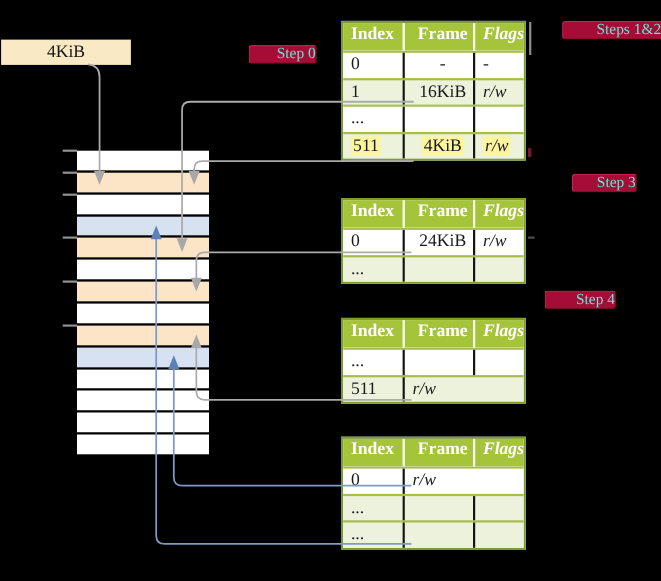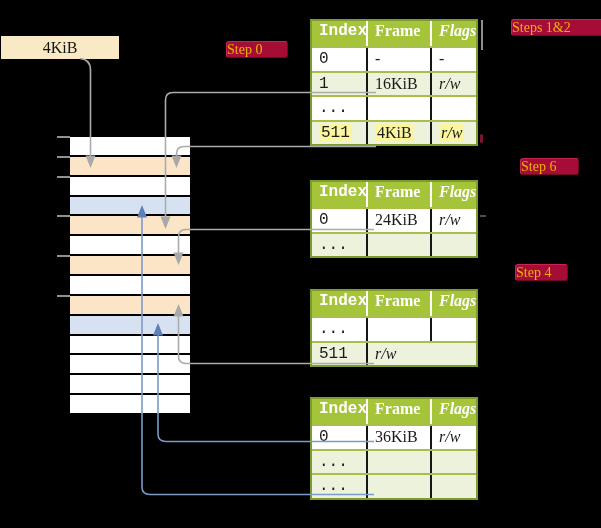--- a/index.html
+++ b/index.html
@@ -6,27 +6,27 @@
   #page{position:relative;width:601px;height:528px;background:#000;overflow:hidden;
         font-family:"Liberation Serif","DejaVu Serif",serif;}
 
   
   #box-4kib{position:absolute;left:1px;top:36px;width:118px;height:23px;
     background:#FAE9C5;color:#151515;text-align:center;
     font-size:16px;line-height:23px;}
 
   
   .badge{position:absolute;height:17px;box-sizing:border-box;background:#A50D36;
-    color:#eab308;text-align:left;font-size:14px;line-height:14px;padding-top:1px;
+    color:#5eead4;text-align:right;font-size:14px;line-height:14px;padding-top:1px;
     border:1px solid #C82450;border-right-color:#700A25;border-bottom-color:#700A25;
     border-radius:3px;}
   #badge-step0 {left:189px;top:41px;width:62px;margin-left:37px;}
   #badge-steps12{left:511px;top:19px;width:90px;border-radius:3px 0 0 3px;border-right:none;}
   #badge-step3 {left:520px;top:158px;width:59px;}
-  #badge-step4 {left:515px;top:264px;width:53px;}
+  #badge-step4 {left:495px;top:264px;width:65px;}
 
   
   #stack{position:absolute;left:70px;top:137px;width:120px;height:276px;
     display:flex;flex-direction:column;}
   .stack-row{flex:1;box-sizing:border-box;}
   .stack-row + .stack-row{border-top:2px solid #000;}
   .stack-row.white{background:#FFFFFF;}
   .stack-row.peach{background:#FCE4C7;}
   .stack-row.blue {background:#D6E2F2;}
   .tick{position:absolute;left:57px;width:13px;height:2px;background:#929292;}
@@ -34,22 +34,22 @@
   
   .ptable{position:absolute;left:310px;width:168px;box-sizing:border-box;
     border:2px solid #7E9B2E;background:#fff;}
   .trow{display:flex;}
   .trow.header{height:25px;background:#A5C43A;}
   .trow.body{height:24.5px;box-sizing:border-box;border-top:2px solid #A7BE4A;}
   .trow.body.green{background:#EDF2DC;}
   .trow.body.white{background:#FFFFFF;}
   .tcell{box-sizing:border-box;padding:2px 0 0 7px;font-size:16px;color:#1a1a1a;
     overflow:hidden;white-space:nowrap;}
-  .tcell.c0{width:54px;font-family:Liberation Mono, monospace;}
-  .tcell.c1{width:64px;}
+  .tcell.c0{width:54px;}
+  .tcell.c1{width:64px;text-align:center;}
   .tcell.c2{width:46px;font-style:italic;}
   .header .tcell{color:#fff;font-weight:bold;padding-top:1px;}
   .header .tcell.c1,.header .tcell.c2{border-left:2px solid #fdfdf6;}
   .body .tcell.c1,.body .tcell.c2{border-left:2px solid #161616;}
   .hl{background:#FBF5A0;padding:0 2px;}
 
   
   #wires{position:absolute;left:0;top:0;width:601px;height:528px;pointer-events:none;}
 
   
@@ -60,21 +60,21 @@
 </style>
 </head>
 <body>
 
 <div id="page">
 
   <div id="box-4kib">4KiB</div>
 
   <div id="badge-step0" class="badge">Step 0</div>
   <div id="badge-steps12" class="badge">Steps 1&amp;2</div>
-  <div id="badge-step3" class="badge">Step 6</div>
+  <div id="badge-step3" class="badge">Step 3</div>
   <div id="badge-step4" class="badge">Step 4</div>
 
   <div id="stack">
       <div class="stack-row white"></div>
       <div class="stack-row peach"></div>
       <div class="stack-row white"></div>
       <div class="stack-row blue"></div>
       <div class="stack-row peach"></div>
       <div class="stack-row white"></div>
       <div class="stack-row peach"></div>
@@ -157,21 +157,20 @@
         </div>
       </div>
       <div class="ptable" style="top: 397px;">
         <div class="trow header">
           <div class="tcell c0">Index</div>
           <div class="tcell c1">Frame</div>
           <div class="tcell c2">Flags</div>
         </div>
         <div class="trow body white">
           <div class="tcell c0">0</div>
-          <div class="tcell c1">36KiB</div>
           <div class="tcell c2">r/w</div>
         </div>
         <div class="trow body green">
           <div class="tcell c0">...</div>
           <div class="tcell c1"></div>
           <div class="tcell c2"></div>
         </div>
         <div class="trow body green">
           <div class="tcell c0">...</div>
           <div class="tcell c1"></div>

